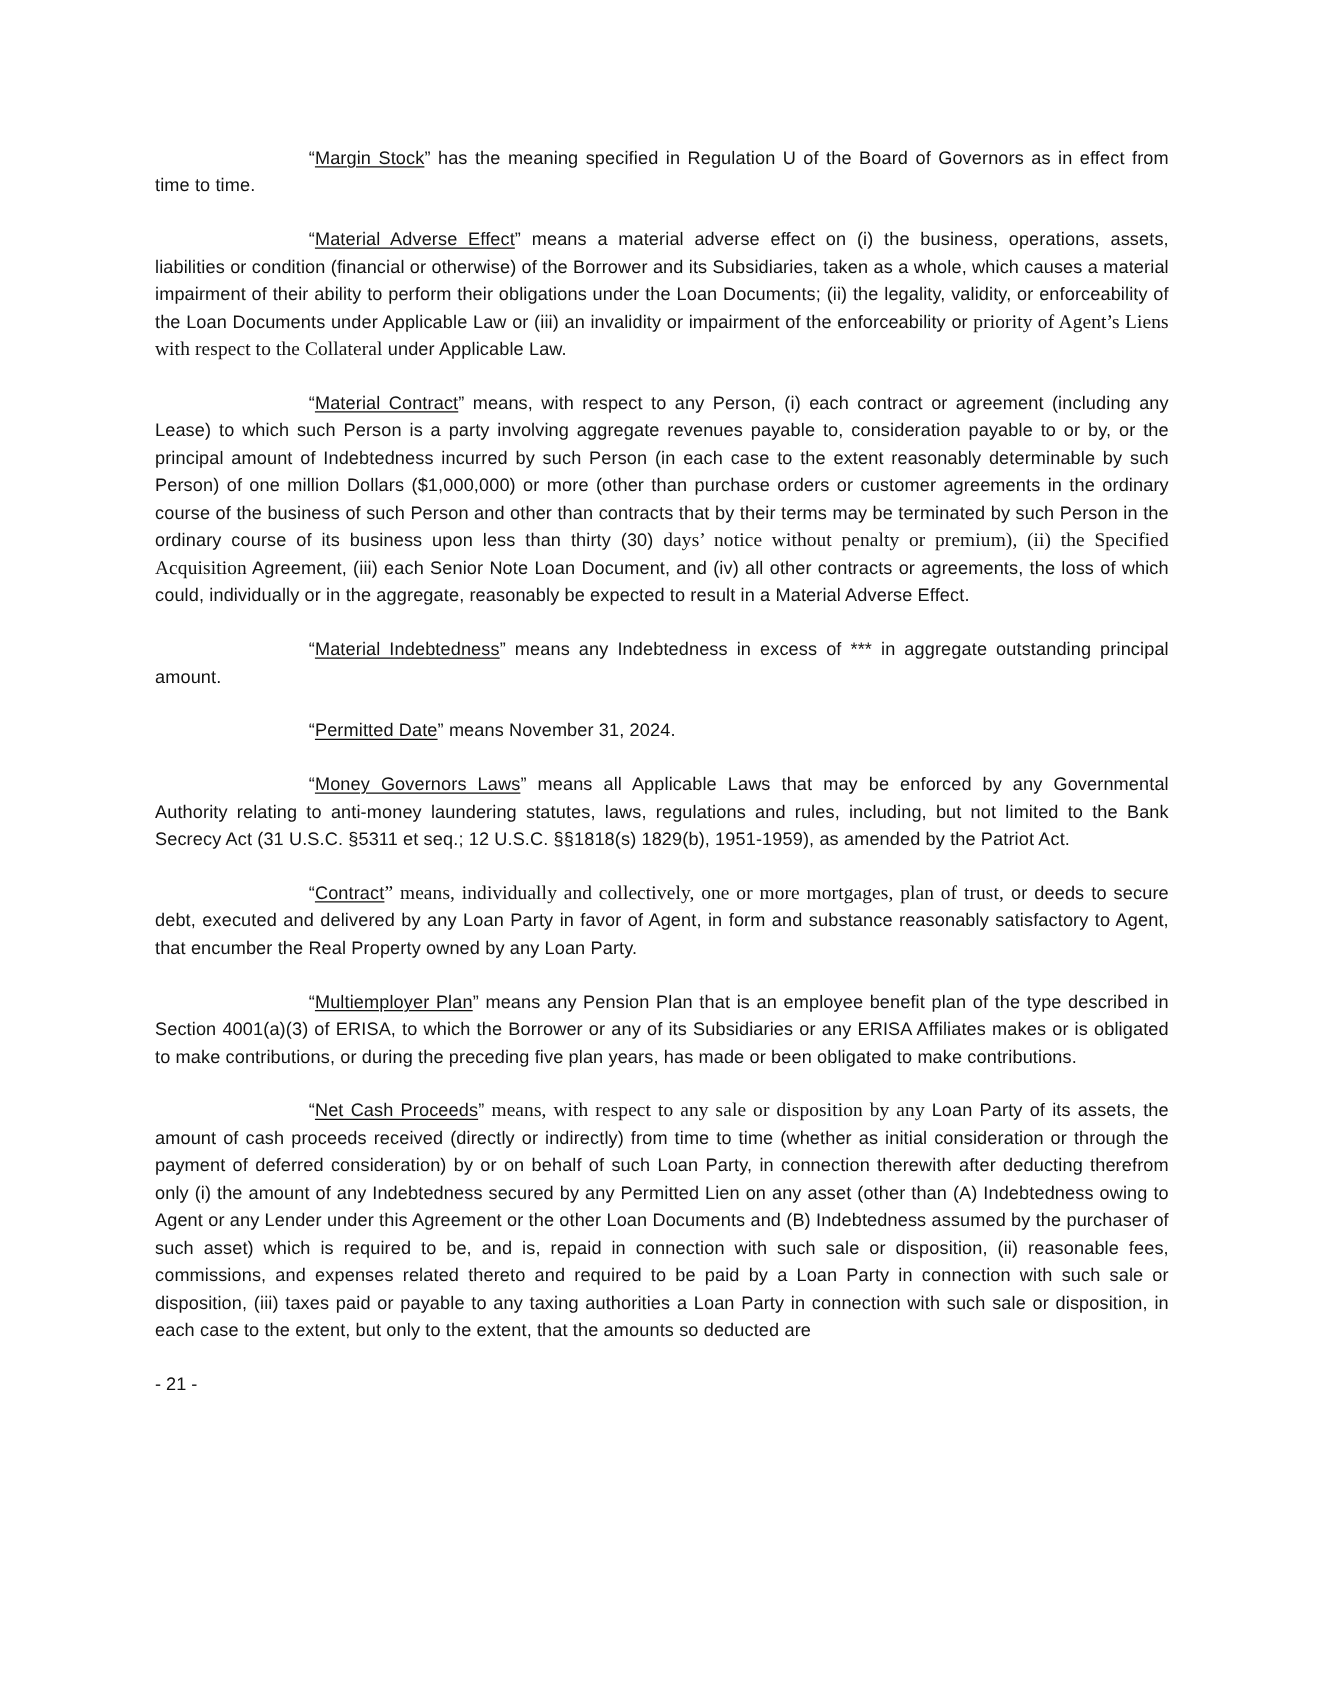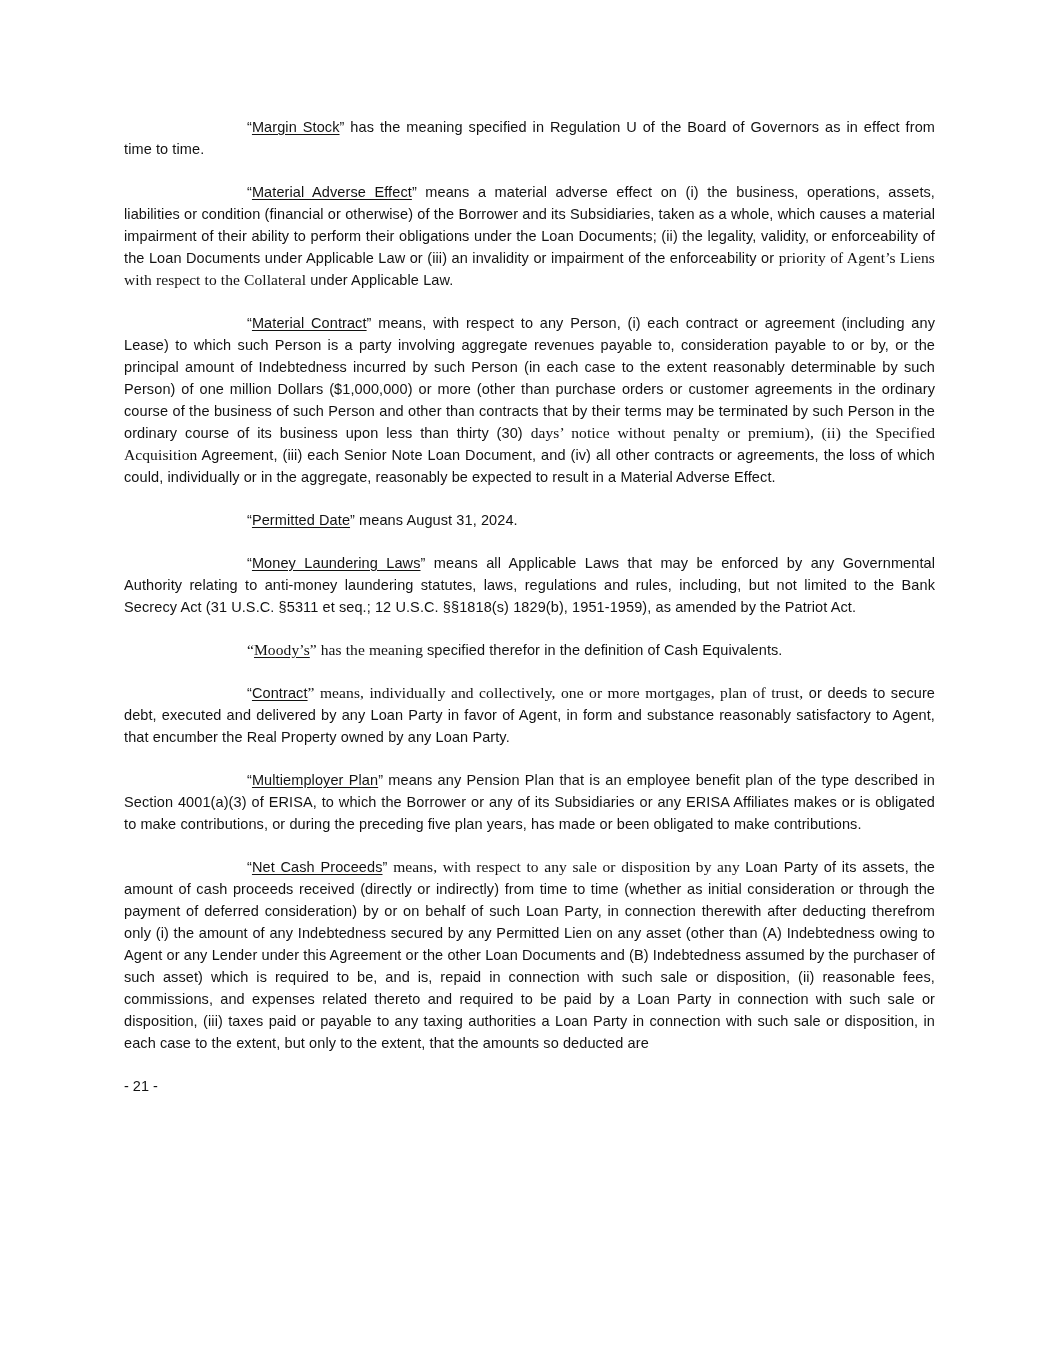--- a/index.html
+++ b/index.html
@@ -39,21 +39,21 @@
   }
 </style>
 </head>
 <body>
 
 <div class="page">
   <div class="doc" id="doc-body">
       <p><span>“</span><span class="r-u">Margin Stock</span><span>” has the meaning specified in Regulation U of the Board of Governors as in effect from time to time.</span></p>
       <p><span>“</span><span class="r-u">Material Adverse Effect</span><span>” means a material adverse effect on (i) the business, operations, assets, liabilities or condition (financial or otherwise) of the Borrower and its Subsidiaries, taken as a whole, which causes a material impairment of their ability to perform their obligations under the Loan Documents; (ii) the legality, validity, or enforceability of the Loan Documents under Applicable Law or (iii) an invalidity or impairment of the enforceability or </span><span class="r-serif">priority of Agent’s Liens with respect to the Collateral</span><span> under Applicable Law.</span></p>
       <p><span>“</span><span class="r-u">Material Contract</span><span>” means, with respect to any Person, (i) each contract or agreement (including any Lease) to which such Person is a party involving aggregate revenues payable to, consideration payable to or by, or the principal amount of Indebtedness incurred by such Person (in each case to the extent reasonably determinable by such Person) of one million Dollars ($1,000,000) or more (other than purchase orders or customer agreements in the ordinary course of the business of such Person and other than contracts that by their terms may be terminated by such Person in the ordinary course of its business upon less than thirty (30) </span><span class="r-serif">days’ notice without penalty or premium), (ii) the Specified Acquisition</span><span> Agreement, (iii) each Senior Note Loan Document, and (iv) all other contracts or agreements, the loss of which could, individually or in the aggregate, reasonably be expected to result in a Material Adverse Effect.</span></p>
-      <p><span>“</span><span class="r-u">Permitted Date</span><span>” means August 31, 2024.</span></p>
-      <p><span>“</span><span class="r-u">Money Laundering Laws</span><span>” means all Applicable Laws that may be enforced by any Governmental Authority relating to anti-money laundering statutes, laws, regulations and rules, including, but not limited to the Bank Secrecy Act (31 U.S.C. §5311 et seq.; 12 U.S.C. §§1818(s) 1829(b), 1951-1959), as amended by the Patriot Act.</span></p>
-      <p><span class="r-serif">“</span><span class="r-serif r-u">Moody’s</span><span class="r-serif">” has the meaning </span><span>specified therefor in the definition of Cash Equivalents.</span></p>
+      <p><span>“</span><span class="r-u">Material Indebtedness</span><span>” means any Indebtedness in excess of *** in aggregate outstanding principal amount.</span></p>
+      <p><span>“</span><span class="r-u">Permitted Date</span><span>” means November 31, 2024.</span></p>
+      <p><span>“</span><span class="r-u">Money Governors Laws</span><span>” means all Applicable Laws that may be enforced by any Governmental Authority relating to anti-money laundering statutes, laws, regulations and rules, including, but not limited to the Bank Secrecy Act (31 U.S.C. §5311 et seq.; 12 U.S.C. §§1818(s) 1829(b), 1951-1959), as amended by the Patriot Act.</span></p>
       <p><span>“</span><span class="r-u">Contract</span><span class="r-serif">” means, individually and collectively, one or more mortgages, plan of trust,</span><span> or deeds to secure debt, executed and delivered by any Loan Party in favor of Agent, in form and substance reasonably satisfactory to Agent, that encumber the Real Property owned by any Loan Party.</span></p>
       <p><span>“</span><span class="r-u">Multiemployer Plan</span><span>” means any Pension Plan that is an employee benefit plan of the type described in Section 4001(a)(3) of ERISA, to which the Borrower or any of its Subsidiaries or any ERISA Affiliates makes or is obligated to make contributions, or during the preceding five plan years, has made or been obligated to make contributions.</span></p>
       <p><span>“</span><span class="r-u">Net Cash Proceeds</span><span>” </span><span class="r-serif">means, with respect to any sale or disposition by any </span><span>Loan Party of its assets, the amount of cash proceeds received (directly or indirectly) from time to time (whether as initial consideration or through the payment of deferred consideration) by or on behalf of such Loan Party, in connection therewith after deducting therefrom only (i) the amount of any Indebtedness secured by any Permitted Lien on any asset (other than (A) Indebtedness owing to Agent or any Lender under this Agreement or the other Loan Documents and (B) Indebtedness assumed by the purchaser of such asset) which is required to be, and is, repaid in connection with such sale or disposition, (ii) reasonable fees, commissions, and expenses related thereto and required to be paid by a Loan Party in connection with such sale or disposition, (iii) taxes paid or payable to any taxing authorities a Loan Party in connection with such sale or disposition, in each case to the extent, but only to the extent, that the amounts so deducted are</span></p>
     </div>
   <div class="footer">- 21 -</div>
 </div>
 
 </body></html>

